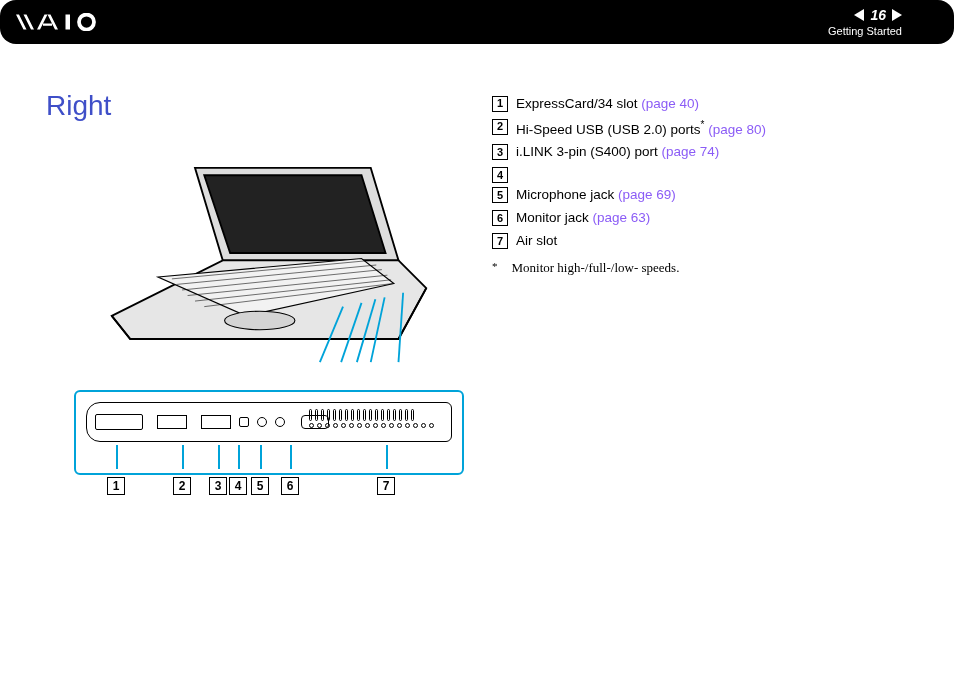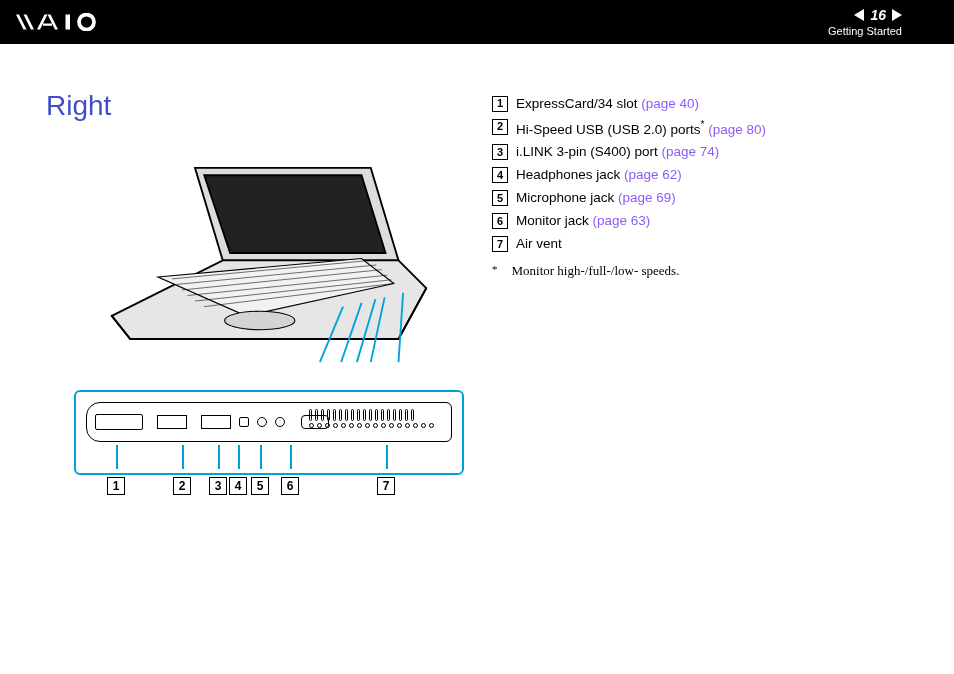--- a/index.html
+++ b/index.html
@@ -1,17 +1,17 @@
 <!DOCTYPE html>
 <html><head>
   <meta charset="utf-8">
   <style>
     * { margin: 0; padding: 0; box-sizing: border-box; }
     body { width: 954px; height: 674px; background: #fff; font-family: Arial, Helvetica, sans-serif; position: relative; overflow: hidden; }
-    .header { width: 100%; height: 44px; background: #000; display: flex; align-items: center; justify-content: space-between; padding: 0 52px 0 16px; }
+    .header { width: 100%; height: 44px; background: #000; display: flex; align-items: center; justify-content: space-between; padding: 0 52px 0 16px; border-radius: 16px; }
     .logo { height: 18px; }
     .header-right { text-align: right; color: #fff; font-size: 13px; line-height: 1.3; }
     .pager { display: flex; align-items: center; justify-content: flex-end; gap: 6px; font-weight: bold; font-style: italic; }
     .tri { display: inline-block; width: 0; height: 0; border-top: 6px solid transparent; border-bottom: 6px solid transparent; }
     .tri-left { border-right: 10px solid #fff; }
     .tri-right { border-left: 10px solid #fff; }
     .page-num { font-size: 14px; }
     .getting { font-size: 11px; font-weight: normal; }
     .content { display: flex; padding: 46px 46px 0 46px; }
     .left-col { width: 446px; }
@@ -168,32 +168,31 @@
     <div class="legend-row">
         <span class="box-num">2</span>
         <span><span>Hi-Speed USB (USB 2.0) ports</span><span class="sup">*</span> <span class="link">(page 80)</span></span>
       </div>
     <div class="legend-row">
         <span class="box-num">3</span>
         <span><span>i.LINK 3-pin (S400) port </span><span class="link">(page 74)</span></span>
       </div>
     <div class="legend-row">
         <span class="box-num">4</span>
-        <span><span>Headphones jack </span><span class="link">(page 62)</span></span>
       </div>
     <div class="legend-row">
         <span class="box-num">5</span>
         <span><span>Microphone jack </span><span class="link">(page 69)</span></span>
       </div>
     <div class="legend-row">
         <span class="box-num">6</span>
         <span><span>Monitor jack </span><span class="link">(page 63)</span></span>
       </div>
     <div class="legend-row">
         <span class="box-num">7</span>
-        <span><span>Air vent</span></span>
+        <span><span>Air slot</span></span>
       </div>
     <div class="footnote">
         <span class="ft-star">*</span>
         <span>Monitor high-/full-/low- speeds.</span>
       </div>
   </div>
 </div>
 
 </body></html>

